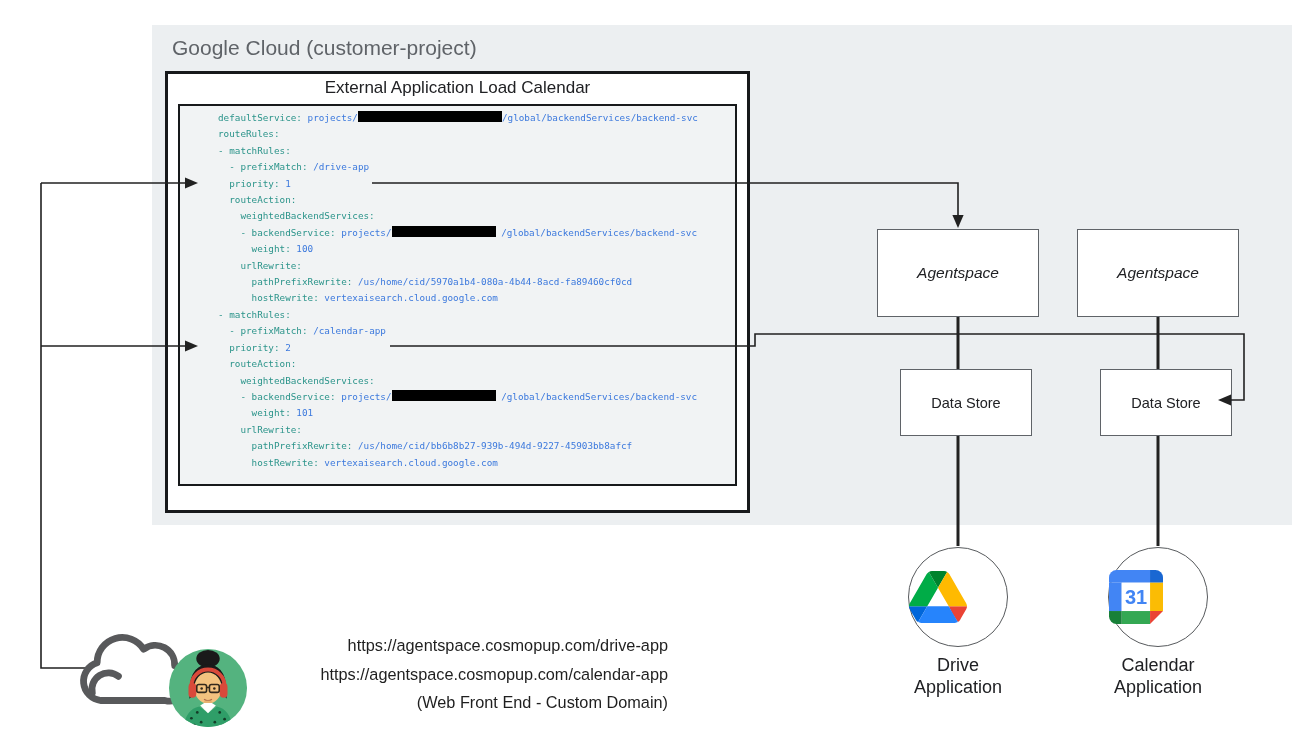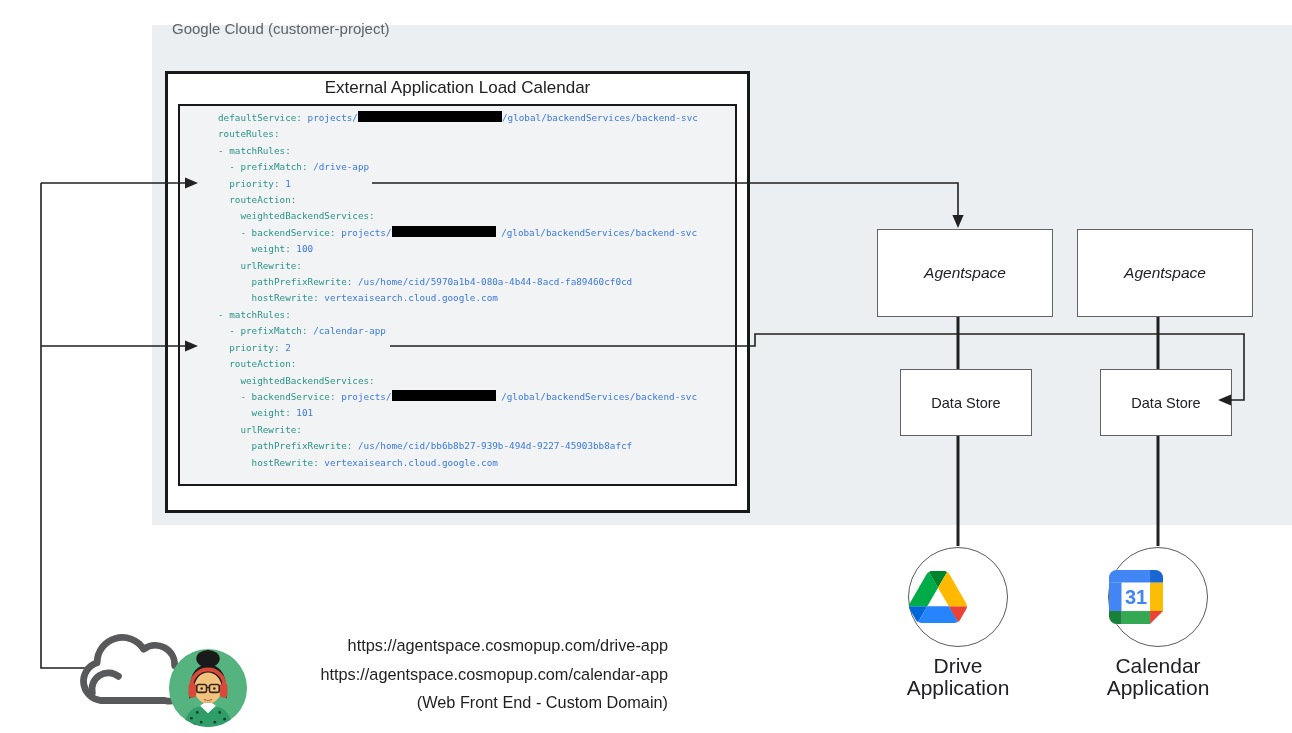--- a/index.html
+++ b/index.html
@@ -3,40 +3,40 @@
 <meta charset="utf-8">
 <style>
   html,body{margin:0;padding:0;background:#ffffff;}
   .canvas{
     position:relative;width:1292px;height:733px;overflow:hidden;
     font-family:"Liberation Sans",sans-serif;color:var(--text,#202124);
     background:#ffffff;
   }
   .abs{position:absolute;}
   .gcp-box{left:152px;top:25px;width:1140px;height:500px;background:var(--gcp-background,#eceff1);z-index:1;}
-  .gcp-label{left:172px;top:20px;font-size:15px;color:var(--muted-text,#5f6368);z-index:2;}
+  .gcp-label{left:172px;top:36px;font-size:21px;color:var(--muted-text,#5f6368);z-index:2;}
   .alb-box{left:165px;top:71px;width:585px;height:442px;background:#ffffff;border:3px solid #17191b;box-sizing:border-box;z-index:5;}
   .alb-title{left:165px;top:78px;width:585px;text-align:center;font-size:17px;color:#202124;z-index:6;}
   .code-box{
     left:178px;top:104px;width:559px;height:382px;box-sizing:border-box;
     background:var(--code-background,#f1f3f4);border:2px solid #17191b;
     padding:4px 6px 0 10px;z-index:6;
     font-family:"DejaVu Sans Mono",monospace;font-size:9.3px;line-height:16.4px;
   }
   .code-line{white-space:pre;}
   .tok-key{color:var(--code-key,#2b948a);margin-left:28px;}
   .tok-val{color:var(--code-value,#3c79dd);}
   .redact{display:inline-block;height:11px;background:#000;vertical-align:-1px;}
   .node{box-sizing:border-box;background:#ffffff;border:1.5px solid var(--box-border,#5f6368);
     display:flex;align-items:center;justify-content:center;z-index:10;}
-  .agentspace{width:176px;height:88px;font-style:italic;font-size:15.5px;}
+  .agentspace{width:162px;height:88px;font-style:italic;font-size:15.5px;}
   .datastore{width:132px;height:67px;font-size:14.5px;}
   .app-circle{width:100px;height:100px;border-radius:50%;background:#fff;border:1.6px solid #575a5d;
     box-sizing:border-box;display:flex;align-items:center;z-index:10;}
-  .app-label{width:140px;text-align:center;font-size:21px;line-height:21.5px;z-index:10;}
+  .app-label{width:140px;text-align:center;font-size:18px;line-height:21.5px;z-index:10;}
   .urls{left:248px;top:631px;width:420px;text-align:right;font-size:16.3px;line-height:28.5px;color:#1f1f1f;z-index:10;}
   .overlay{left:0;top:0;z-index:50;pointer-events:none;}
   .cloud-wrap{z-index:60;}
   .avatar-wrap{z-index:61;}
 </style>
 </head>
 <body>
 
 <div class="canvas">
 

